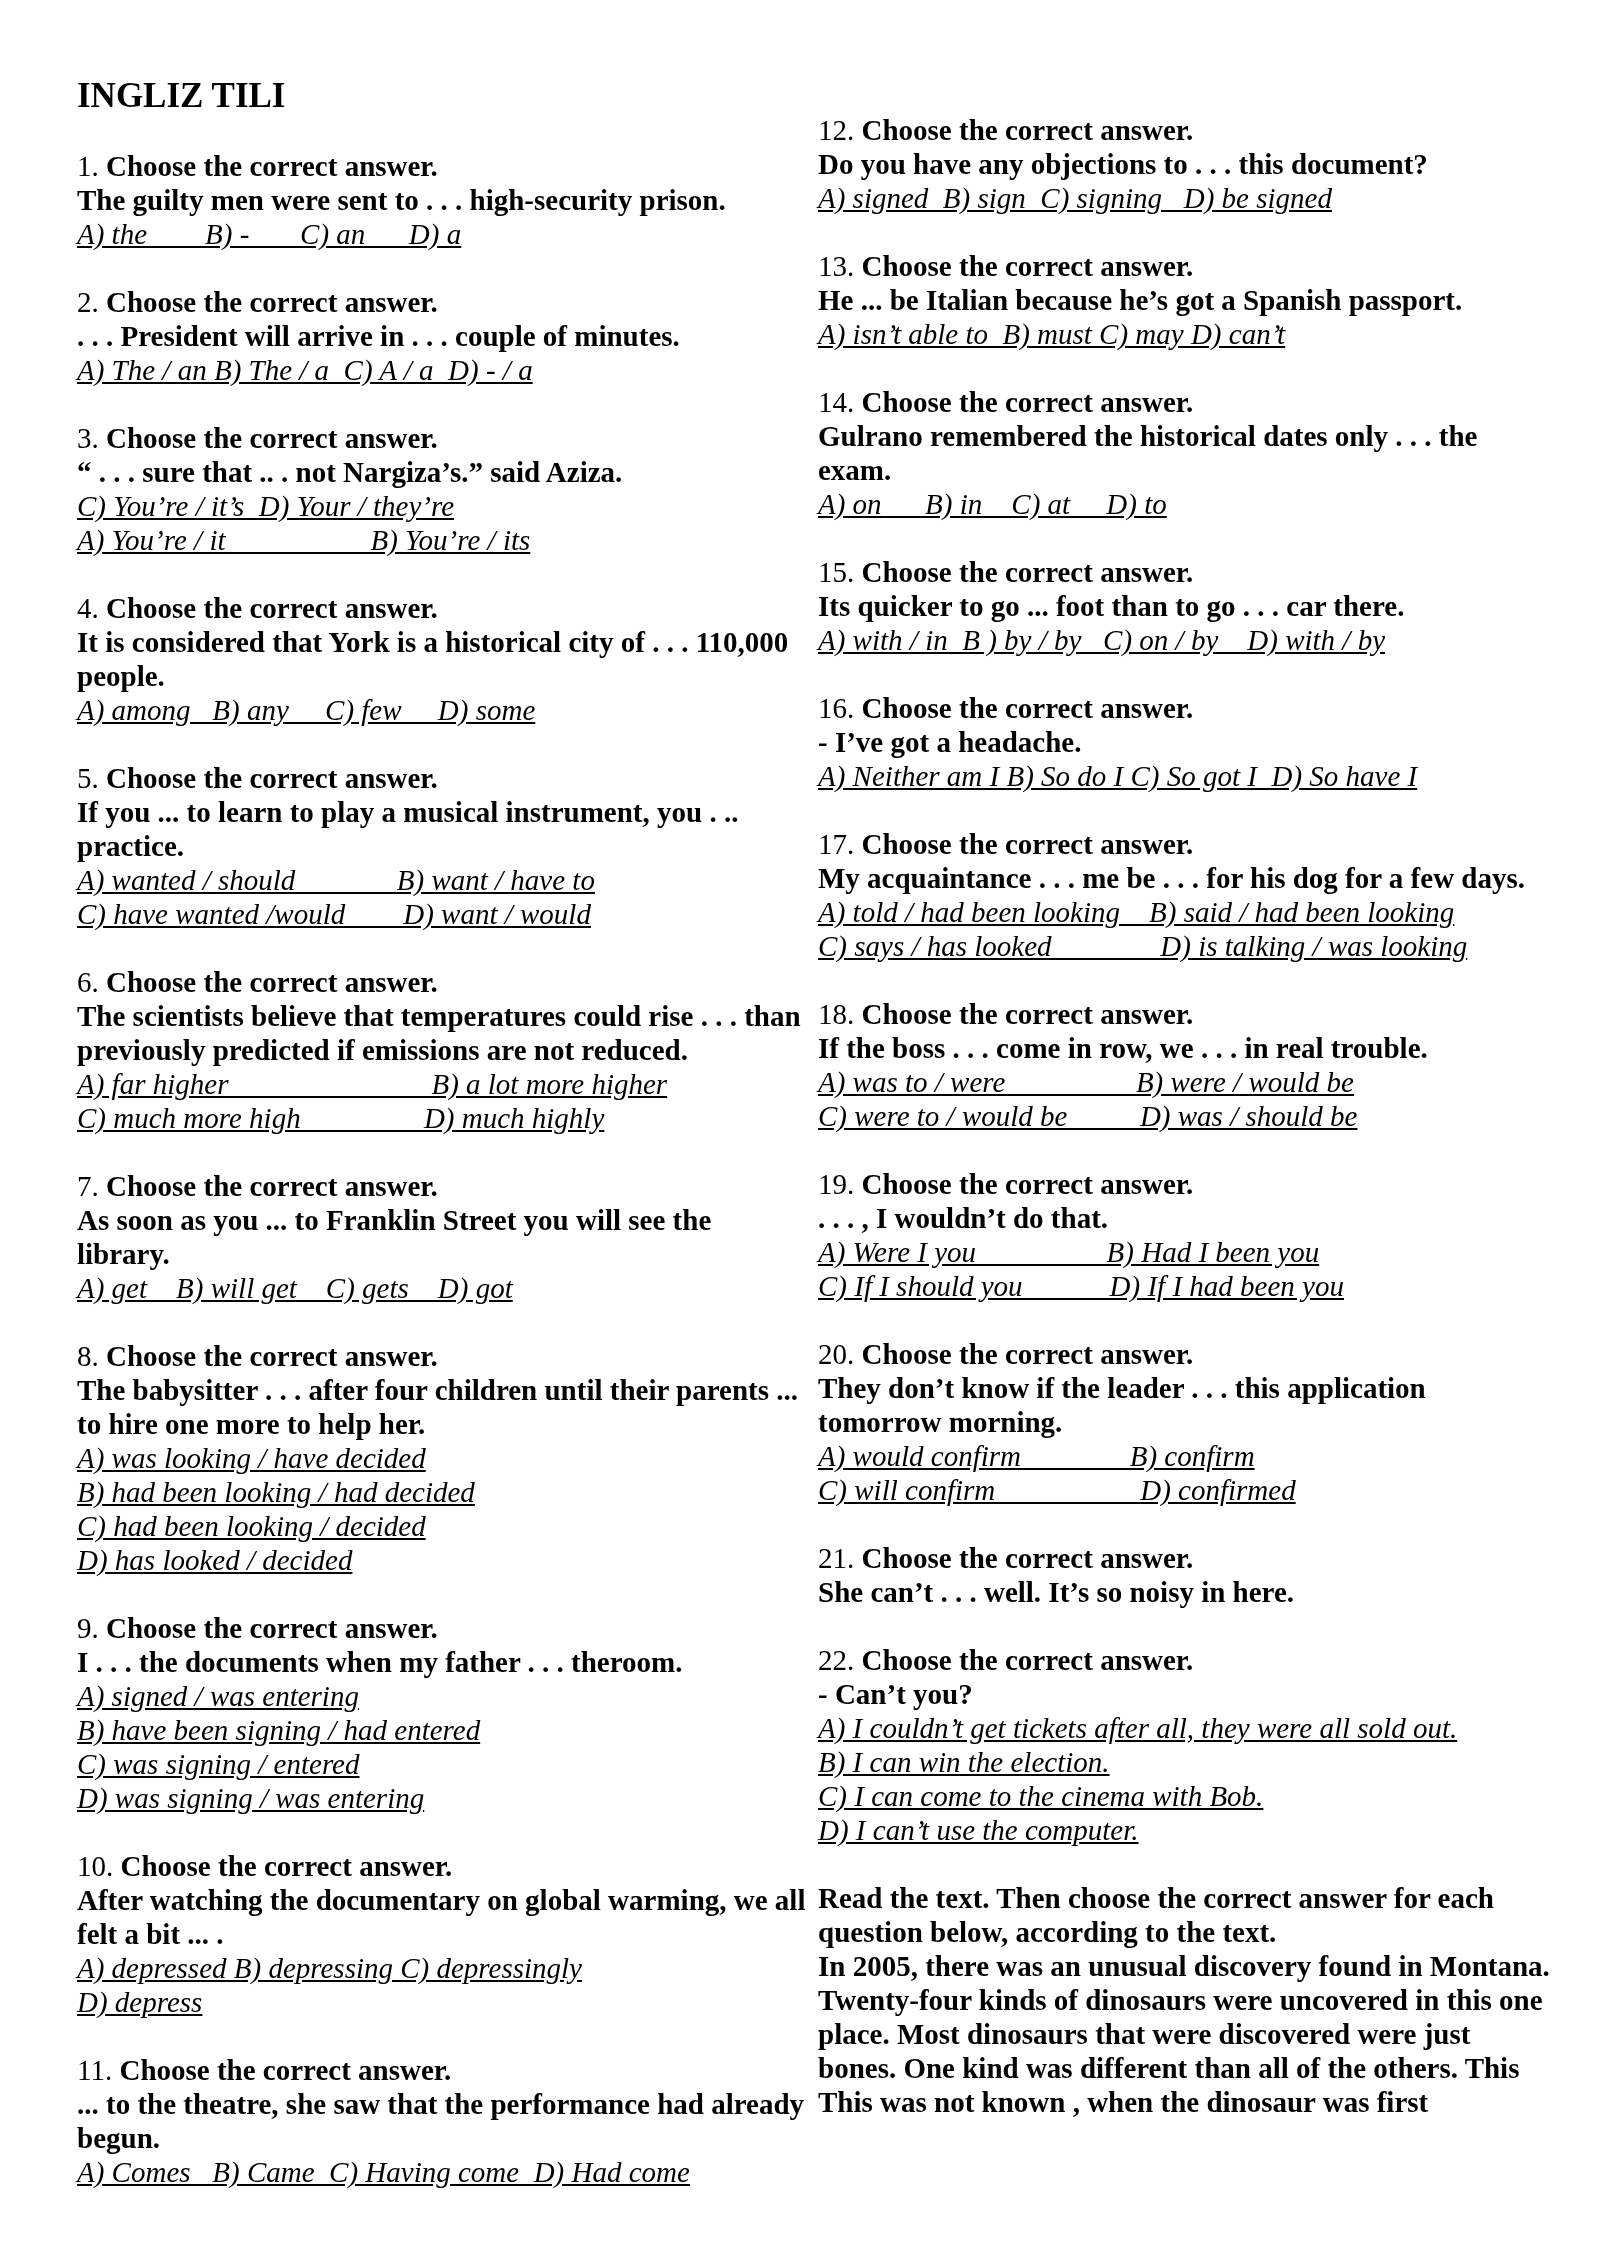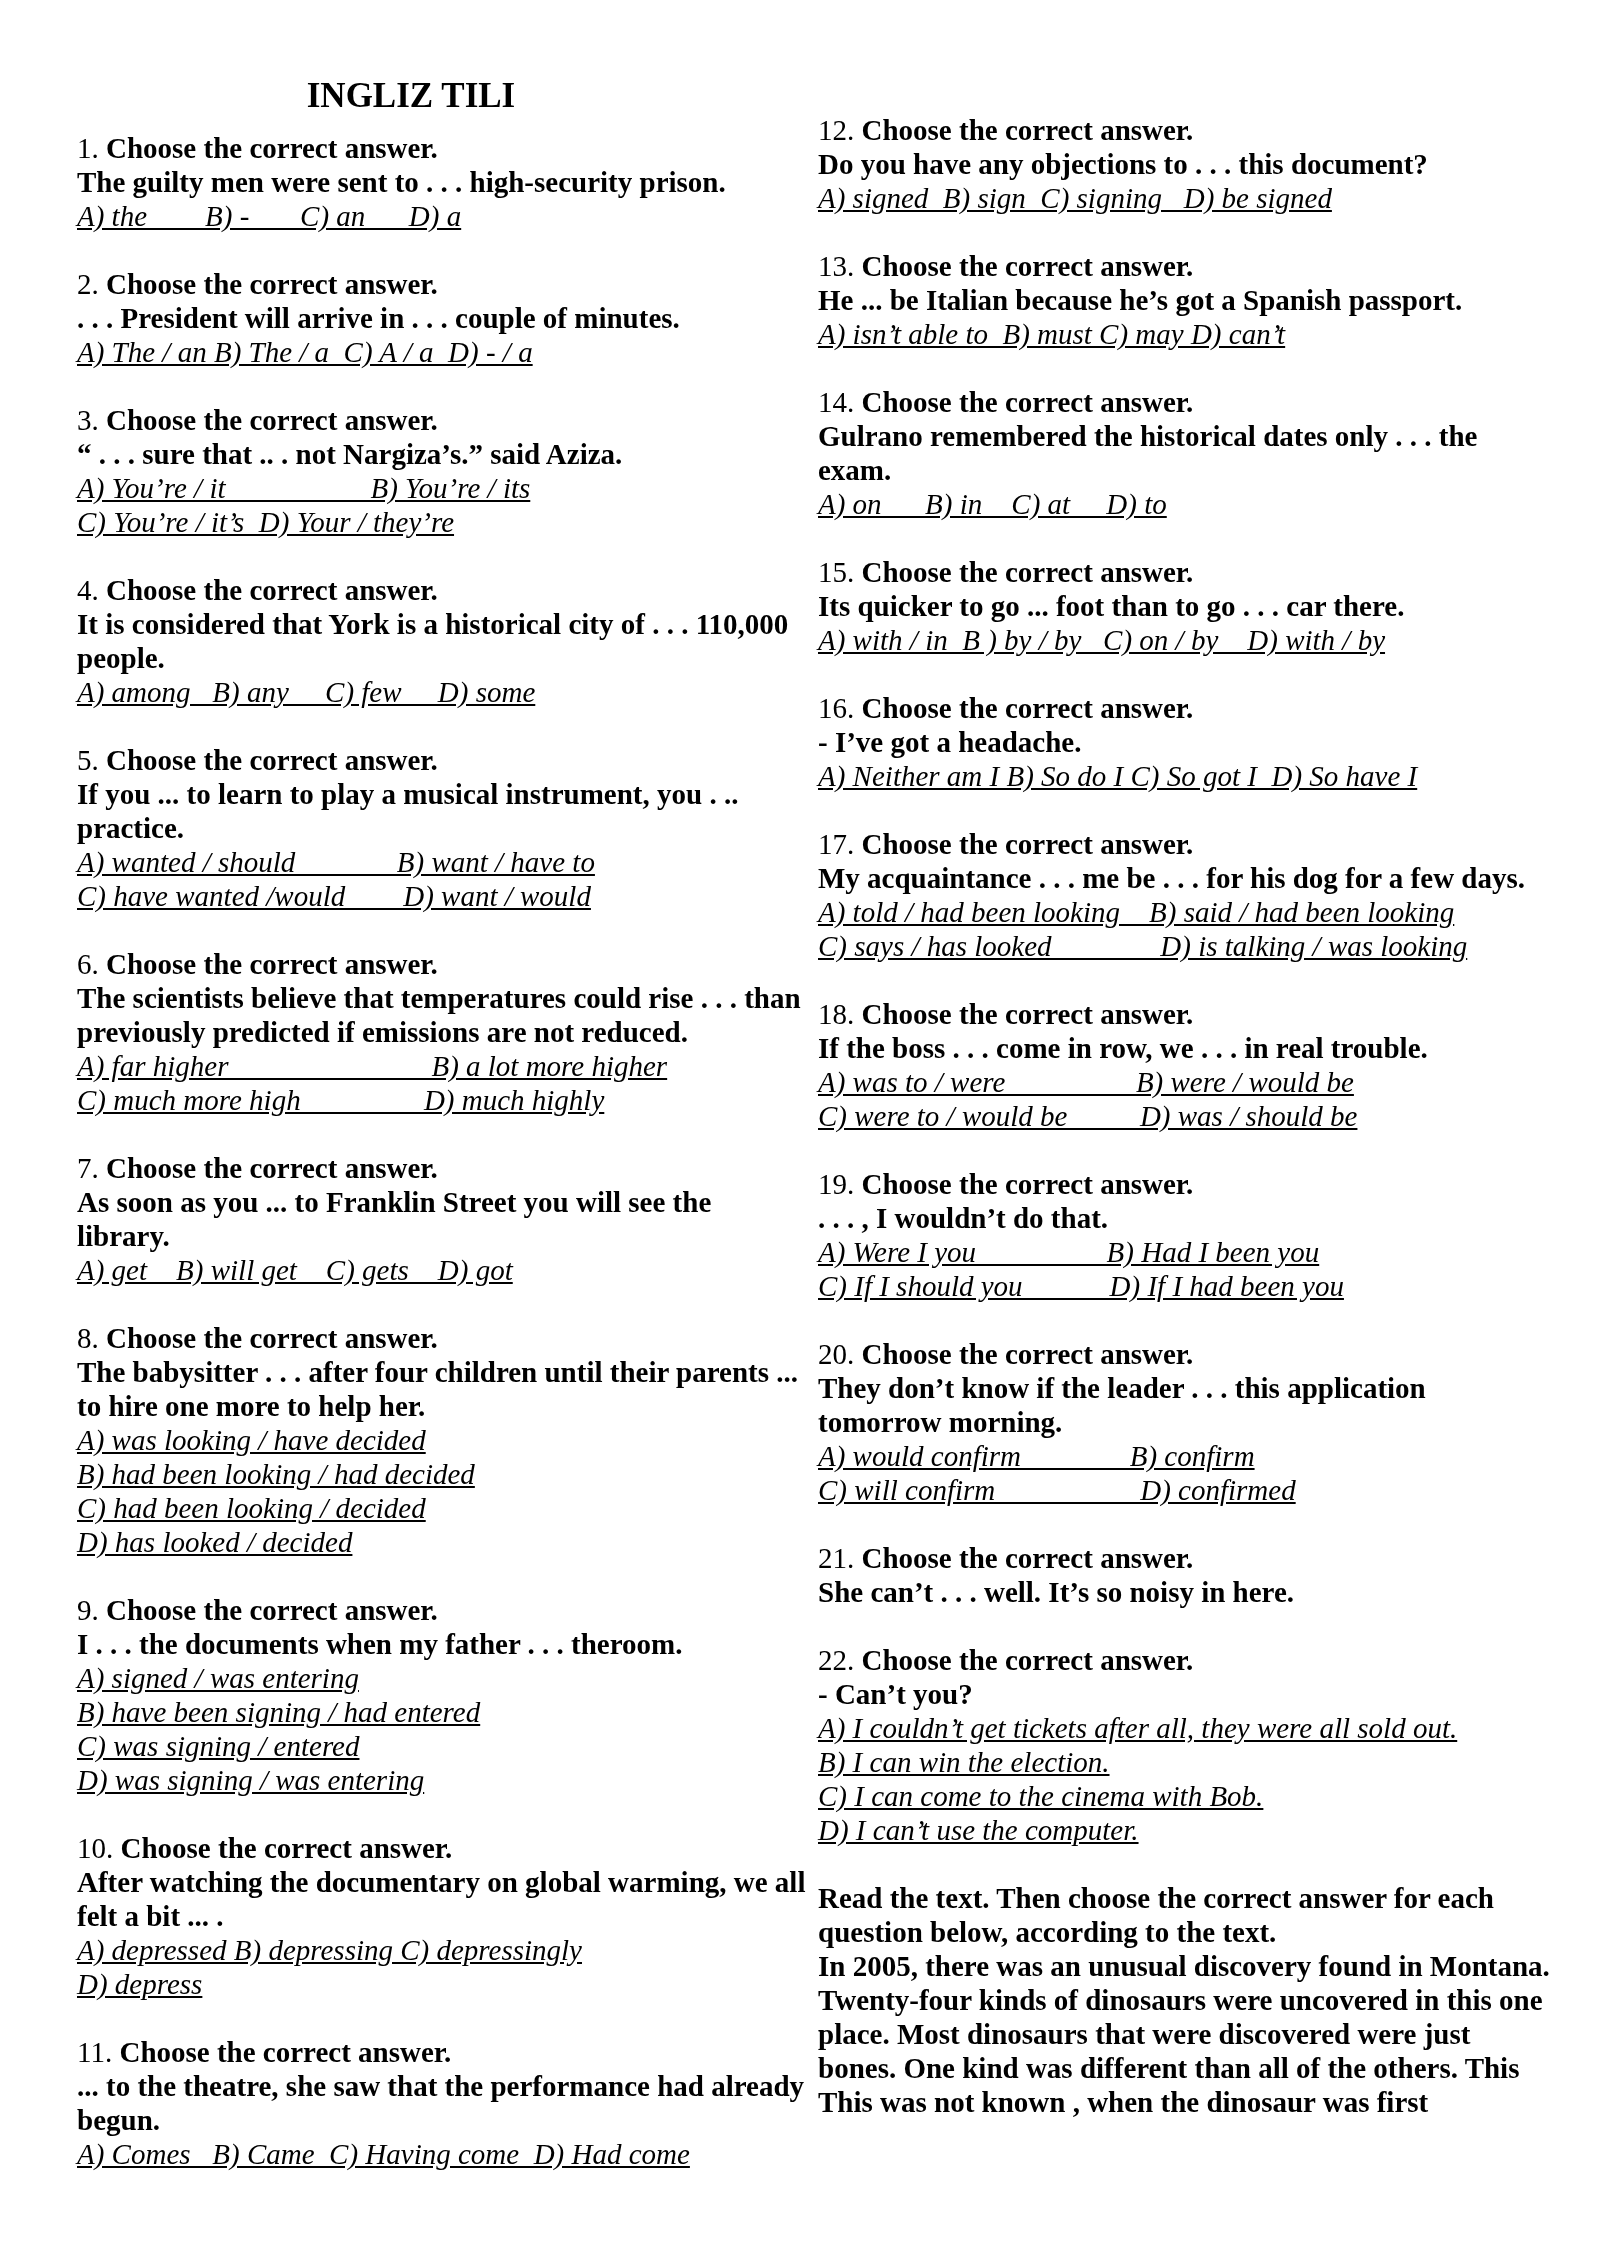--- a/index.html
+++ b/index.html
@@ -2,21 +2,21 @@
 <html><head>
 <meta charset="utf-8">
 <style>
   html,body{margin:0;padding:0;background:#ffffff;}
   body{width:1600px;height:2262px;position:relative;color:#000;
        font-family:"Liberation Serif", serif;font-size:29px;line-height:34px;}
   .page{position:absolute;left:0;top:0;width:1600px;height:2262px;background:#fff;overflow:hidden;}
   .col{position:absolute;}
   .col-left{left:77px;top:78px;width:690px;}
   .col-right{left:818px;top:113px;width:760px;}
-  .doc-title{font-weight:bold;font-size:35px;line-height:36px;text-align:center;width:668px;margin-bottom:17px;}
+  .doc-title{font-weight:bold;font-size:35px;line-height:36px;width:668px;margin-bottom:35px;}
   .q{margin-bottom:34px;}
   .qh{white-space:pre;}
   .qh .qt{font-weight:bold;}
   .tl{white-space:pre;font-weight:bold;}
   .ol{white-space:pre;font-style:italic;text-decoration:underline;}
   .rh{white-space:pre;font-weight:bold;}
   .reading{margin-bottom:0;margin-top:28px;}
 </style>
 </head>
 <body>
@@ -34,22 +34,22 @@
 
     <section class="q">
       <div class="qh"><span>2. </span><span class="qt">Choose the correct answer.</span></div>
       <div class="tl">. . . President will arrive in . . . couple of minutes.</div>
       <div class="ol">A) The / an B) The / a  C) A / a  D) - / a</div>
     </section>
 
     <section class="q">
       <div class="qh"><span>3. </span><span class="qt">Choose the correct answer.</span></div>
       <div class="tl">“ . . . sure that .. . not Nargiza’s.” said Aziza.</div>
+      <div class="ol">C) You’re / it’s  D) Your / they’re</div>
       <div class="ol">A) You’re / it                    B) You’re / its</div>
-      <div class="ol">C) You’re / it’s  D) Your / they’re</div>
     </section>
 
     <section class="q">
       <div class="qh"><span>4. </span><span class="qt">Choose the correct answer.</span></div>
       <div class="tl">It is considered that York is a historical city of . . . 110,000</div>
       <div class="tl">people.</div>
       <div class="ol">A) among   B) any     C) few     D) some</div>
     </section>
 
     <section class="q">

